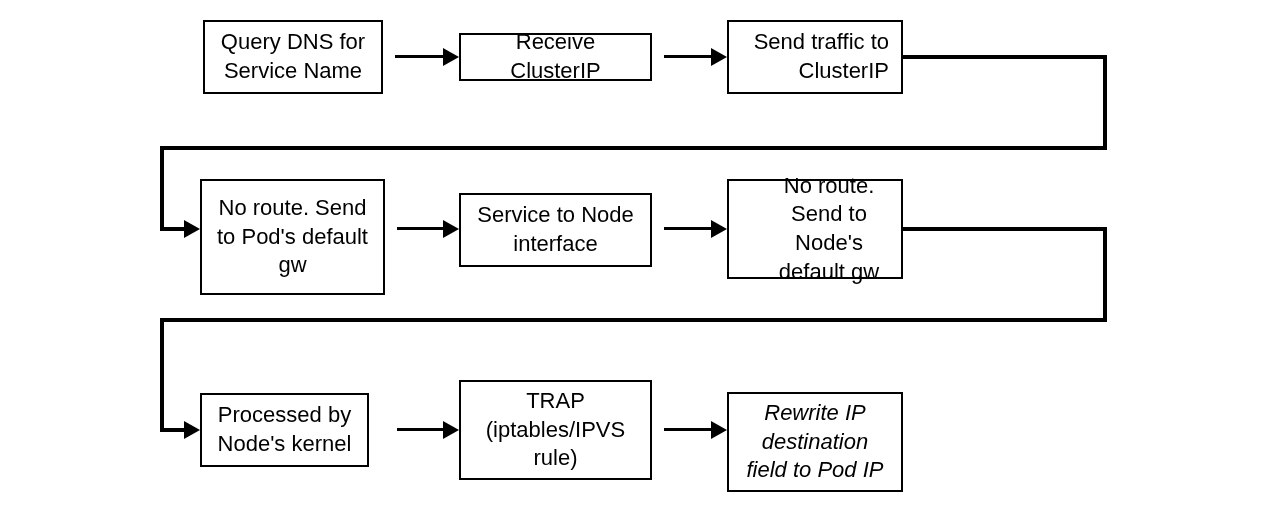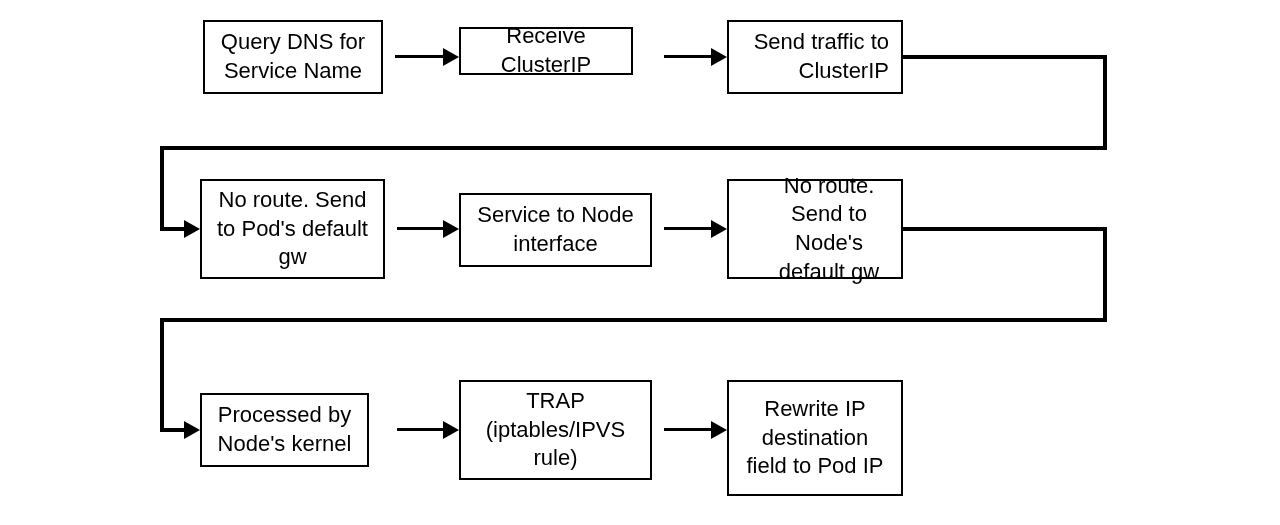--- a/index.html
+++ b/index.html
@@ -55,39 +55,39 @@
 </head>
 <body>
 
 <div class="box" style="left:203px; top:20px; width:180px; height:74px;justify-content:flex-end;">
   <span>Query DNS for Service Name</span>
 </div>
 
 <div class="arrow-line arrow-h" style="left:395px; top:55px; width:48px;"></div>
 <div class="arrowhead-right" style="left:443px; top:48px;"></div>
 
-<div class="box" style="left:459px; top:27px; width:174px; height:48px;">
+<div class="box" style="left:459px; top:33px; width:193px; height:48px;">
   <span>Receive ClusterIP</span>
 </div>
 
 <div class="arrow-line arrow-h" style="left:664px; top:55px; width:47px;"></div>
 <div class="arrowhead-right" style="left:711px; top:48px;"></div>
 
 <div class="box" style="left:727px; top:20px; width:176px; height:74px;text-align:right;">
   <span>Send traffic to ClusterIP</span>
 </div>
 
 <div class="connector connector-h" style="left:903px; top:55px; width:204px;"></div>
 <div class="connector connector-v" style="left:1103px; top:55px; height:95px;"></div>
 <div class="connector connector-h" style="left:160px; top:146px; width:947px;"></div>
 <div class="connector connector-v" style="left:160px; top:146px; height:85px;"></div>
 <div class="connector connector-h" style="left:160px; top:227px; width:24px;"></div>
 <div class="arrowhead-right" style="left:184px; top:220px;"></div>
 
-<div class="box" style="left:200px; top:179px; width:185px; height:100px;">
+<div class="box" style="left:200px; top:179px; width:185px; height:116px;">
   <span>No route. Send to Pod's default gw</span>
 </div>
 
 <div class="arrow-line arrow-h" style="left:397px; top:227px; width:46px;"></div>
 <div class="arrowhead-right" style="left:443px; top:220px;"></div>
 
 <div class="box" style="left:459px; top:193px; width:193px; height:74px;">
   <span>Service to Node interface</span>
 </div>
 
@@ -112,15 +112,15 @@
 <div class="arrow-line arrow-h" style="left:397px; top:428px; width:46px;"></div>
 <div class="arrowhead-right" style="left:443px; top:421px;"></div>
 
 <div class="box" style="left:459px; top:380px; width:193px; height:100px;text-align:center;">
   <span>TRAP (iptables/IPVS rule)</span>
 </div>
 
 <div class="arrow-line arrow-h" style="left:664px; top:428px; width:47px;"></div>
 <div class="arrowhead-right" style="left:711px; top:421px;"></div>
 
-<div class="box" style="left:727px; top:380px; width:176px; height:116px;">
+<div class="box" style="left:727px; top:392px; width:176px; height:100px;font-style:italic;">
   <span>Rewrite IP destination field to Pod IP</span>
 </div>
 
 </body></html>

